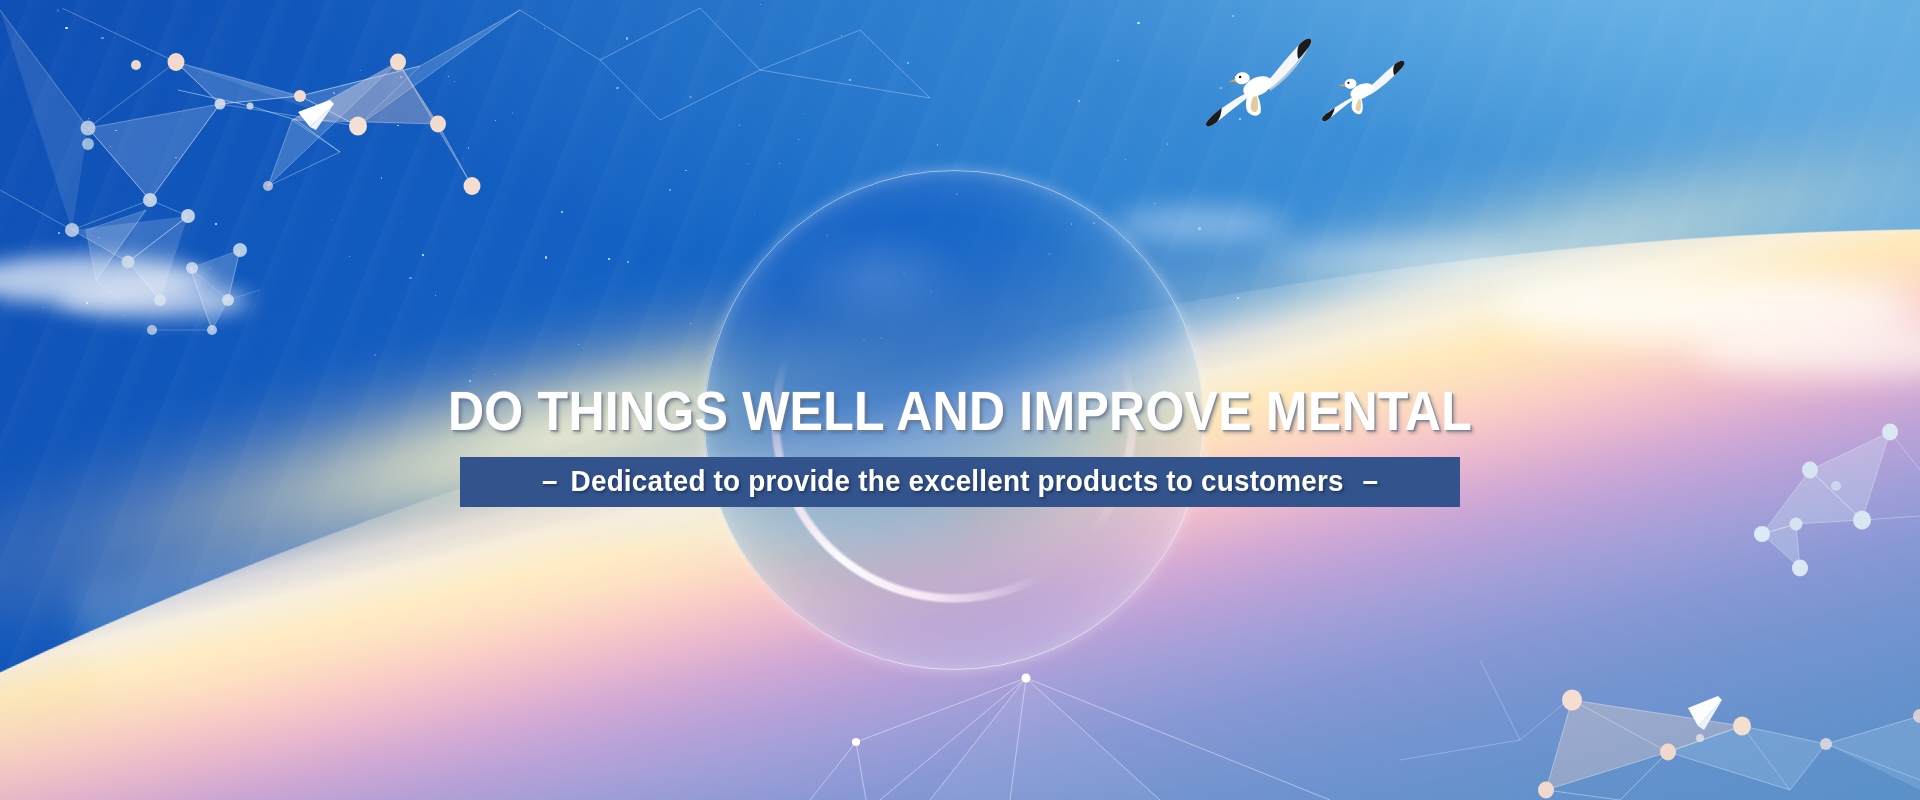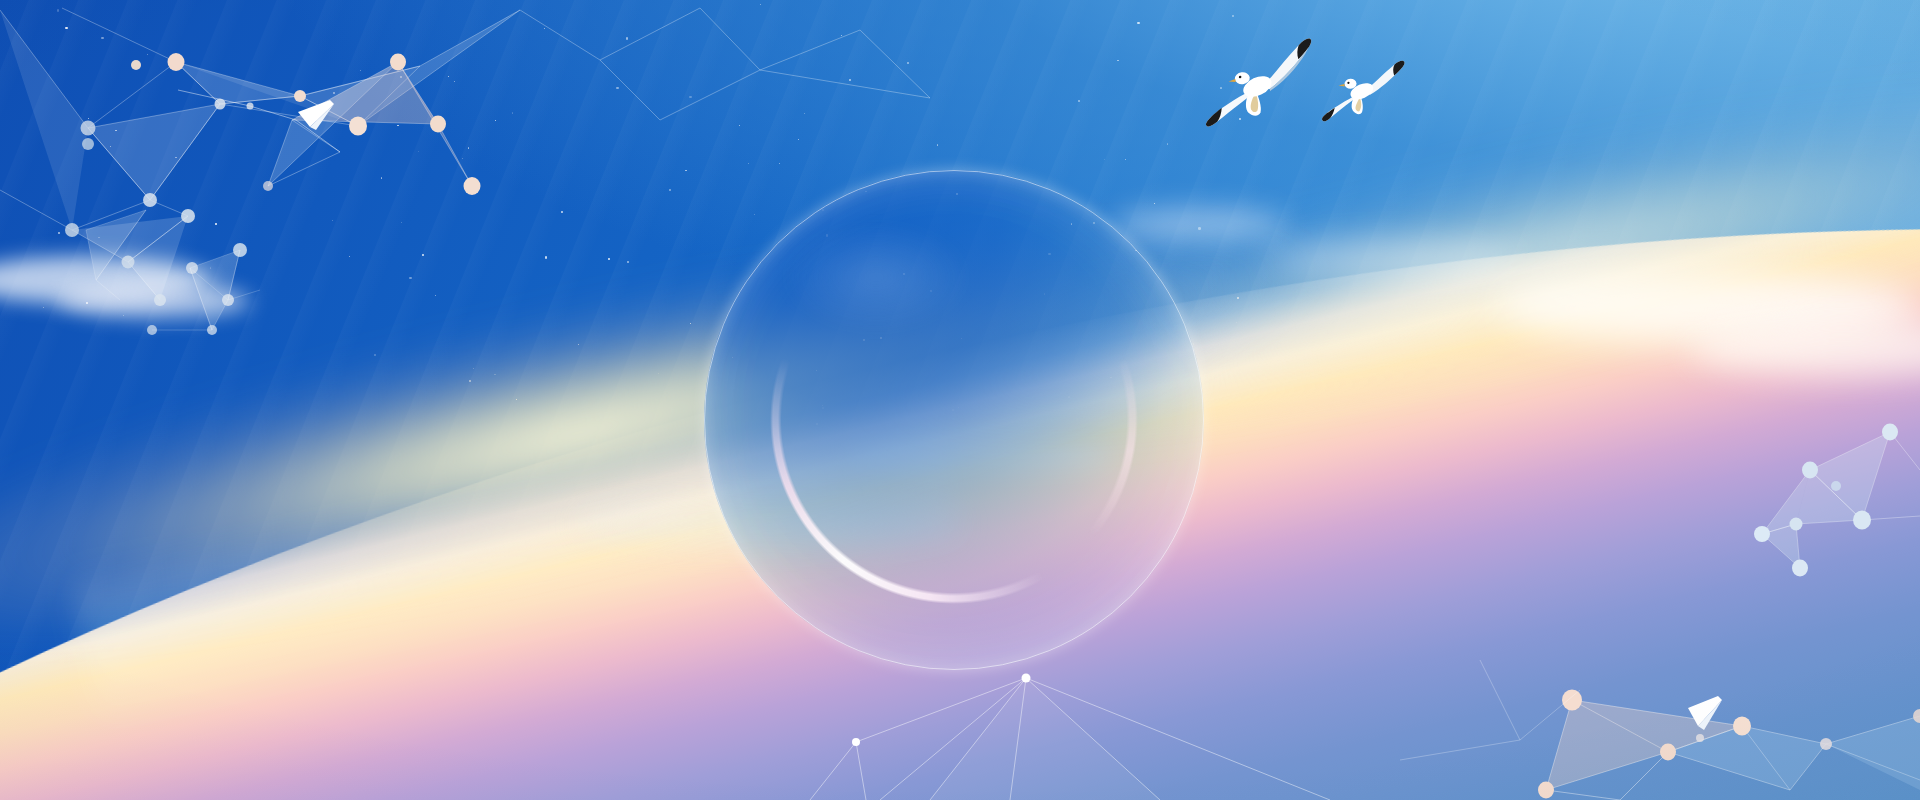--- a/index.html
+++ b/index.html
@@ -751,15 +751,21 @@
       <path d="M11,58 C7,61 4,62 3,60 C2,58 4,56 8,53 C10,52 13,50 16,48 C15,52 13,56 11,58 Z" fill="#1b1b1b"></path>
       <path d="M42,36 C44,43 45,49 43,54 C41,57 37,56 34,52 C32,49 33,43 36,38 Z" fill="#ffffff"></path>
       <path d="M42,40 C43,45 43,49 41,52 C40,54 38,53 37,51 C36,48 39,44 41,40 Z" fill="#c9a24a" opacity=".5"></path>
       <ellipse cx="44" cy="33" rx="12" ry="7" fill="#ffffff" transform="rotate(-20 44 33)"></ellipse>
       <ellipse cx="33" cy="25" rx="6" ry="5" fill="#ffffff"></ellipse>
       <circle cx="31" cy="24" r="1.1" fill="#1b1b1b"></circle>
       <path d="M27,25 L21,26 L27,27.5 Z" fill="#e0a63c"></path>
     </svg>
   </div>
 
+  <div class="copy">
+    <h1 class="headline">DO THINGS WELL AND IMPROVE MENTAL</h1>
+    <div class="subbar">
+      <p class="subtitle"><span class="sub-dash">–</span><span>Dedicated to provide the excellent products to customers</span><span class="sub-dash right">–</span></p>
+    </div>
+  </div>
 
   <div class="layer vignette"></div>
 </div>
 
 </body></html>

